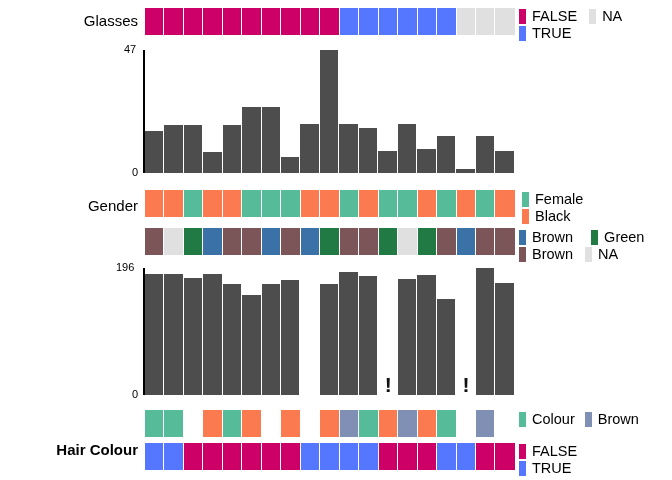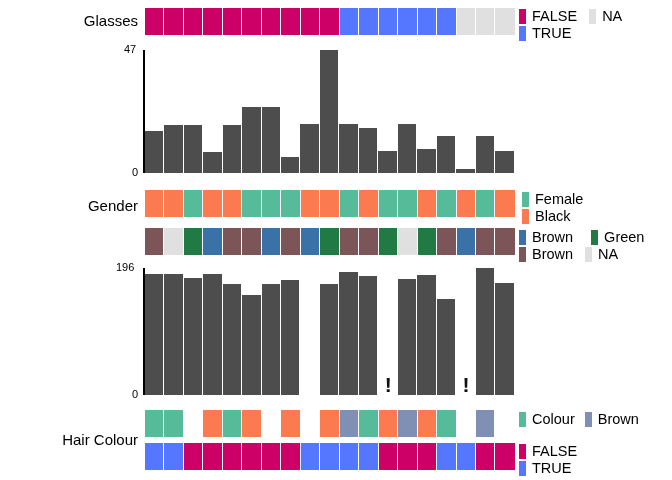--- a/index.html
+++ b/index.html
@@ -363,21 +363,21 @@
         </div>
         <div class="bar-slot" style="width: 5.26316%;">
           <div class="bar" style="height: 100%;"></div>
         </div>
         <div class="bar-slot" style="width: 5.26316%;">
           <div class="bar" style="height: 88.2653%;"></div>
         </div>
       </div>
   </div>
 
-  <div class="row-label" style="left:18px; top:432px; width:120px;">Hair Colour</div>
+  <div class="row-label" style="left:18px; top:442px; width:120px;font-weight:bold;">Hair Colour</div>
   <div class="cat-strip" id="strip-hair" style="left:145px; top:410px; width:370px; height:27px;">
       <div class="cat-cell" style="width: 5.26316%; background: rgb(85, 187, 153);"></div>
       <div class="cat-cell" style="width: 5.26316%; background: rgb(85, 187, 153);"></div>
       <div class="cat-cell" style="width: 5.26316%;"></div>
       <div class="cat-cell" style="width: 5.26316%; background: rgb(251, 122, 80);"></div>
       <div class="cat-cell" style="width: 5.26316%; background: rgb(85, 187, 153);"></div>
       <div class="cat-cell" style="width: 5.26316%; background: rgb(251, 122, 80);"></div>
       <div class="cat-cell" style="width: 5.26316%;"></div>
       <div class="cat-cell" style="width: 5.26316%; background: rgb(251, 122, 80);"></div>
       <div class="cat-cell" style="width: 5.26316%;"></div>

